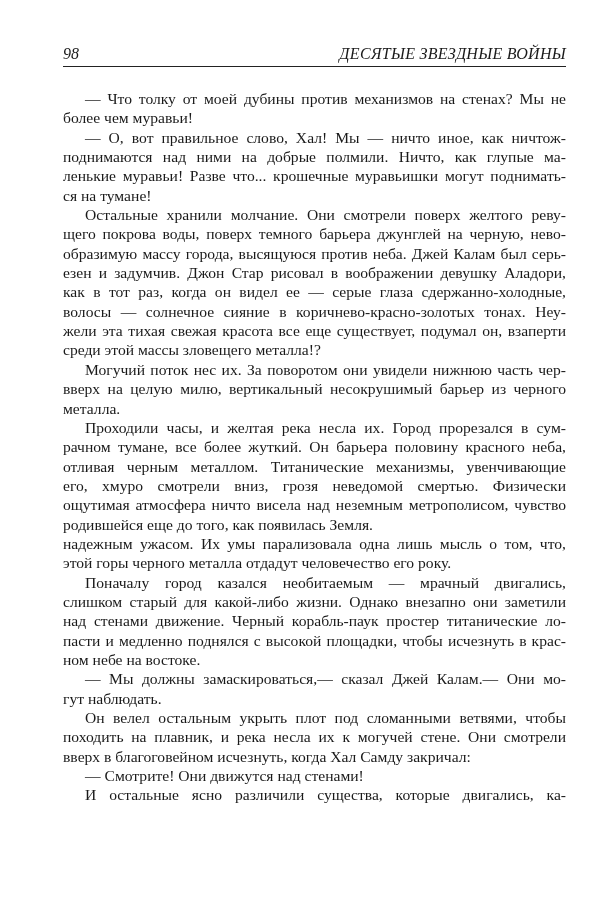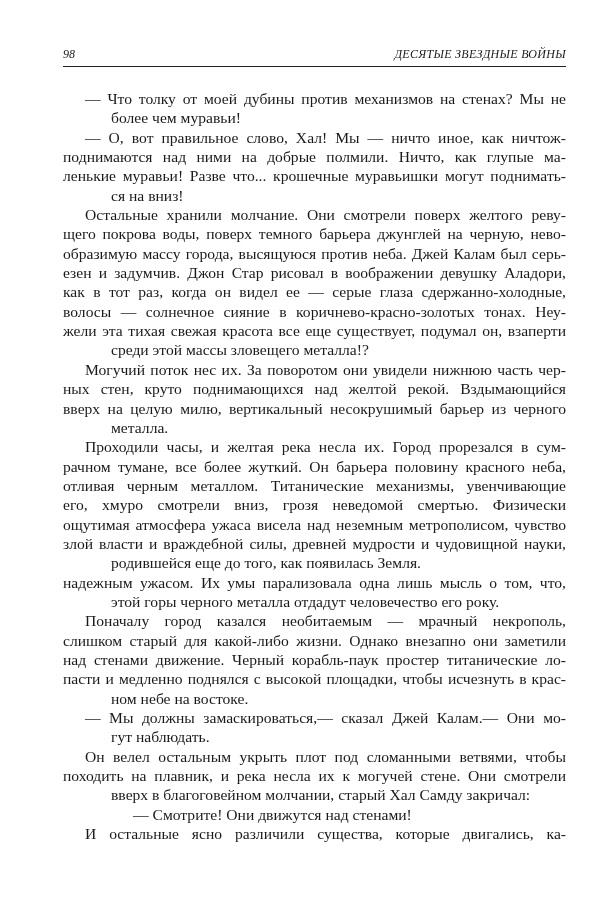--- a/index.html
+++ b/index.html
@@ -3,71 +3,69 @@
 <meta charset="utf-8">
 <style>
   html, body { margin: 0; padding: 0; background: #ffffff; }
   body { width: 600px; height: 910px; position: relative; overflow: hidden; }
   .page {
     position: absolute; left: 63px; top: 44px; width: 503px;
     font-family: "Liberation Serif", serif; color: #1a1a1a;
   }
   .header {
     display: flex; justify-content: space-between; align-items: flex-end;
-    font-style: italic; font-size: 12px; line-height: 20px;
+    font-style: italic; font-size: 16px; line-height: 20px;
     border-bottom: 1.5px solid #222; padding-bottom: 2px;
   }
   .header .title { letter-spacing: 0.3px; }
   .body { margin-top: 22px; font-size: 15.6px; line-height: 19.35px; }
   .line { display: block; white-space: nowrap; text-align: justify; text-align-last: justify; height: 19.35px; }
-  .line.last { text-align-last: left; margin-left: 48px; }
+  .line.last { text-align-last: left; }
   .line.indent { padding-left: 22px; }
 </style>
 </head>
 <body>
 
 <div class="page">
   <div class="header">
     <span class="num">98</span>
     <span class="title">ДЕСЯТЫЕ ЗВЕЗДНЫЕ ВОЙНЫ</span>
   </div>
   <div class="body" id="body">
       <span class="line indent">— Что толку от моей дубины против механизмов на стенах? Мы не</span>
       <span class="line last">более чем муравьи!</span>
       <span class="line indent">— О, вот правильное слово, Хал! Мы — ничто иное, как ничтож-</span>
       <span class="line">поднимаются над ними на добрые полмили. Ничто, как глупые ма-</span>
       <span class="line">ленькие муравьи! Разве что... крошечные муравьишки могут поднимать-</span>
-      <span class="line last">ся на вниз!</span>
+      <span class="line last">ся на тумане!</span>
       <span class="line indent">Остальные хранили молчание. Они смотрели поверх желтого реву-</span>
       <span class="line">щего покрова воды, поверх темного барьера джунглей на черную, нево-</span>
       <span class="line">образимую массу города, высящуюся против неба. Джей Калам был серь-</span>
       <span class="line">езен и задумчив. Джон Стар рисовал в воображении девушку Аладори,</span>
       <span class="line">как в тот раз, когда он видел ее — серые глаза сдержанно-холодные,</span>
       <span class="line">волосы — солнечное сияние в коричнево-красно-золотых тонах. Неу-</span>
       <span class="line">жели эта тихая свежая красота все еще существует, подумал он, взаперти</span>
       <span class="line last">среди этой массы зловещего металла!?</span>
       <span class="line indent">Могучий поток нес их. За поворотом они увидели нижнюю часть чер-</span>
-      <span class="line">ных стен, круто поднимающихся над желтой рекой. Вздымающийся</span>
       <span class="line">вверх на целую милю, вертикальный несокрушимый барьер из черного</span>
       <span class="line last">металла.</span>
       <span class="line indent">Проходили часы, и желтая река несла их. Город прорезался в сум-</span>
       <span class="line">рачном тумане, все более жуткий. Он барьера половину красного неба,</span>
       <span class="line">отливая черным металлом. Титанические механизмы, увенчивающие</span>
       <span class="line">его, хмуро смотрели вниз, грозя неведомой смертью. Физически</span>
-      <span class="line">ощутимая атмосфера ужаса висела над неземным метрополисом, чувство</span>
-      <span class="line">злой власти и враждебной силы, древней мудрости и чудовищной науки,</span>
+      <span class="line">ощутимая атмосфера ничто висела над неземным метрополисом, чувство</span>
       <span class="line last">родившейся еще до того, как появилась Земля.</span>
       <span class="line">надежным ужасом. Их умы парализовала одна лишь мысль о том, что,</span>
       <span class="line last">этой горы черного металла отдадут человечество его року.</span>
-      <span class="line indent">Поначалу город казался необитаемым — мрачный некрополь,</span>
+      <span class="line indent">Поначалу город казался необитаемым — мрачный двигались,</span>
       <span class="line">слишком старый для какой-либо жизни. Однако внезапно они заметили</span>
       <span class="line">над стенами движение. Черный корабль-паук простер титанические ло-</span>
       <span class="line">пасти и медленно поднялся с высокой площадки, чтобы исчезнуть в крас-</span>
       <span class="line last">ном небе на востоке.</span>
       <span class="line indent">— Мы должны замаскироваться,— сказал Джей Калам.— Они мо-</span>
       <span class="line last">гут наблюдать.</span>
       <span class="line indent">Он велел остальным укрыть плот под сломанными ветвями, чтобы</span>
       <span class="line">походить на плавник, и река несла их к могучей стене. Они смотрели</span>
-      <span class="line last">вверх в благоговейном молчании, старый Хал Самду закричал:</span>
+      <span class="line last">вверх в благоговейном исчезнуть, когда Хал Самду закричал:</span>
       <span class="line indent last">— Смотрите! Они движутся над стенами!</span>
       <span class="line indent">И остальные ясно различили существа, которые двигались, ка-</span>
     </div>
 </div>
 
 </body></html>

